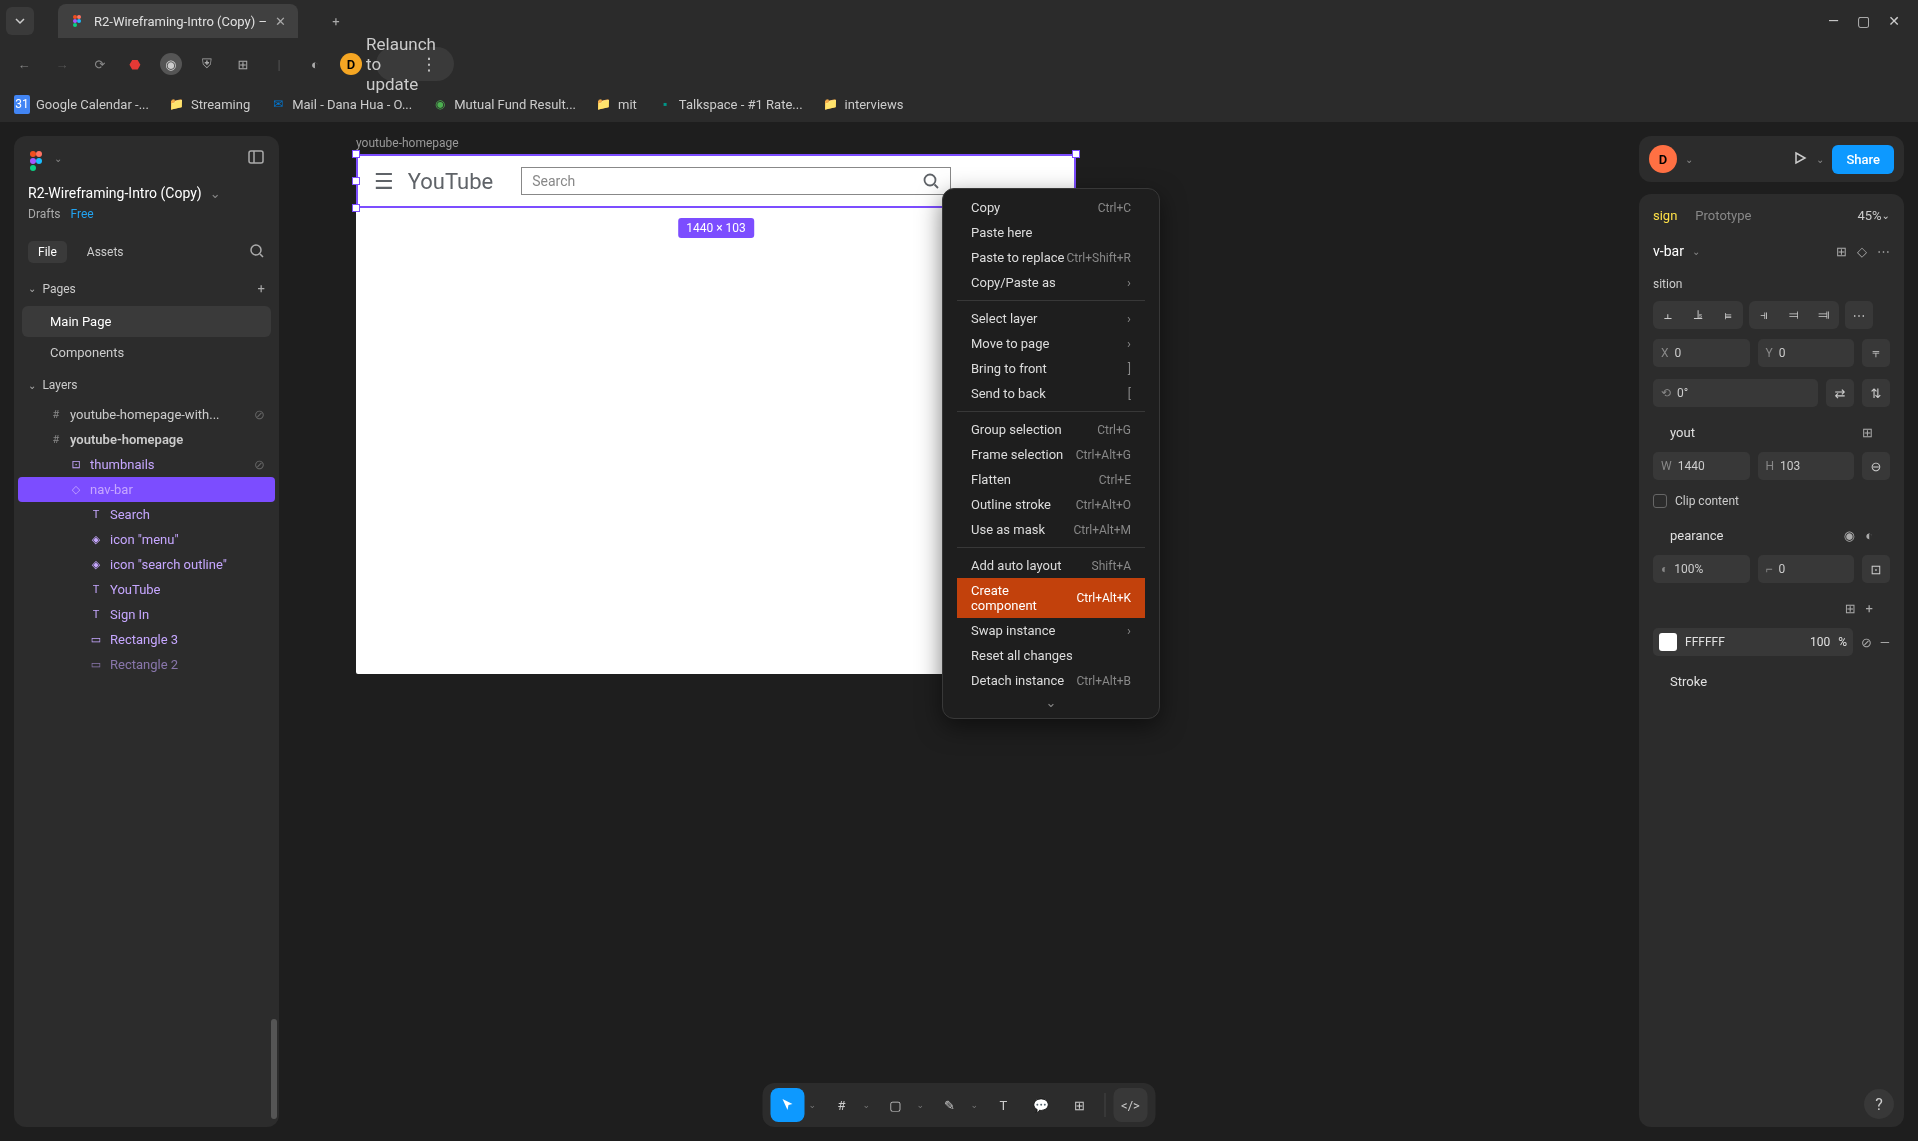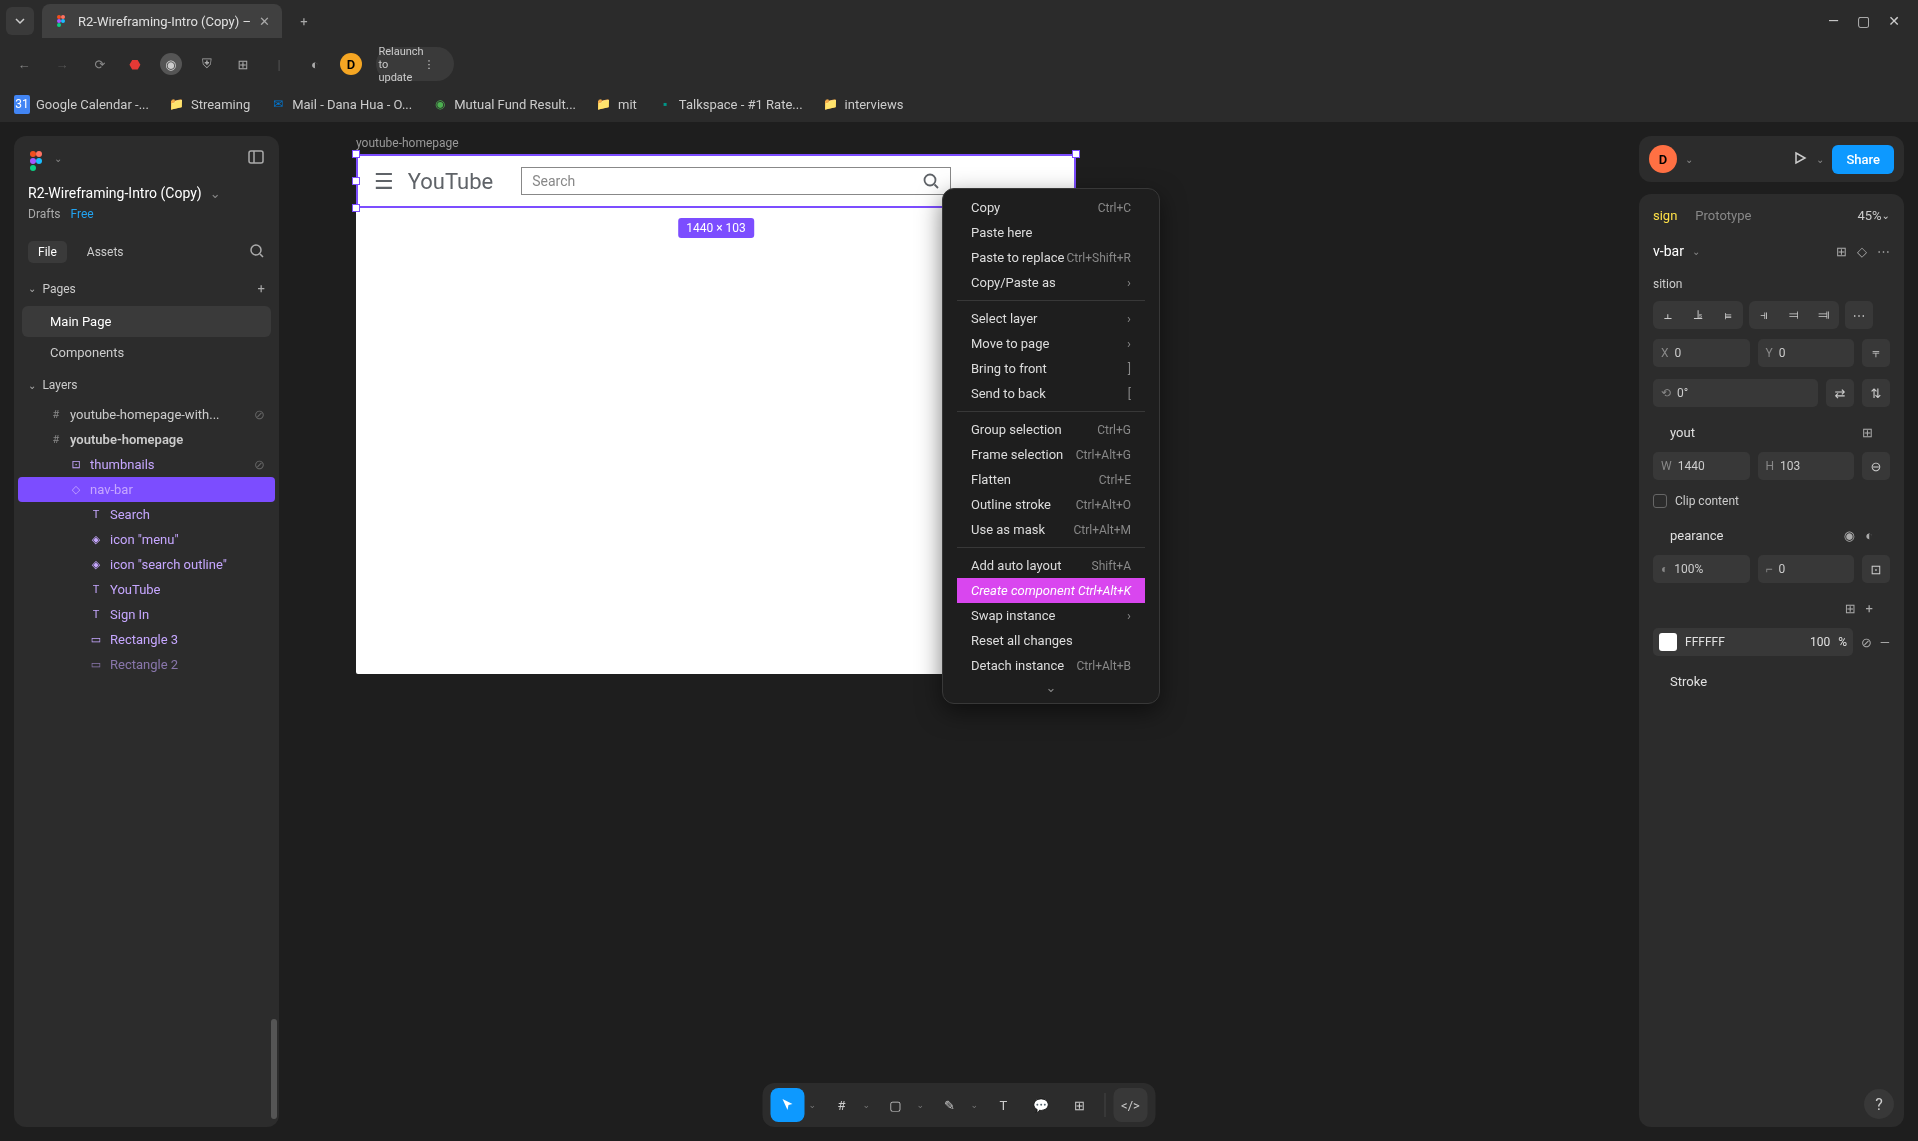--- a/index.html
+++ b/index.html
@@ -1,38 +1,38 @@
 <!DOCTYPE html>
 <html><head>
 <meta charset="utf-8">
 <style>
 * { margin: 0; padding: 0; box-sizing: border-box; font-family: -apple-system, BlinkMacSystemFont, "Segoe UI", Roboto, sans-serif; }
 body { background: #1e1e1e; color: #e0e0e0; width: 1918px; height: 1141px; overflow: hidden; font-size: 13px; }
 
 
 .browser-chrome { background: #2b2b2b; }
-.tab-bar { display: flex; align-items: center; height: 42px; padding: 0 6px; gap: 8px; }
+.tab-bar { display: flex; align-items: center; height: 42px; padding: 0 6px; gap: 24px; }
 .tab-dropdown { width: 28px; height: 28px; display: flex; align-items: center; justify-content: center; background: #3a3a3a; border-radius: 6px; }
 .browser-tab { display: flex; align-items: center; height: 34px; background: #404040; border-radius: 8px 8px 0 0; padding: 0 12px; gap: 8px; min-width: 240px; }
 .tab-favicon { width: 16px; height: 16px; display: flex; align-items: center; justify-content: center; }
 .tab-title { flex: 1; color: #e0e0e0; font-size: 13px; white-space: nowrap; overflow: hidden; text-overflow: ellipsis; }
 .tab-close { color: #aaa; cursor: pointer; }
 .new-tab { width: 28px; height: 28px; display: flex; align-items: center; justify-content: center; color: #aaa; }
 .window-controls { margin-left: auto; display: flex; gap: 18px; padding-right: 12px; }
 .window-controls span { color: #ccc; font-size: 14px; cursor: pointer; }
 
 .url-bar-row { display: flex; align-items: center; height: 44px; padding: 0 10px; gap: 10px; }
 .nav-btn { width: 28px; height: 28px; display: flex; align-items: center; justify-content: center; color: #888; }
 .url-bar { flex: 1; max-width: 820px; height: 34px; background: #3a3a3a; border-radius: 17px; display: flex; align-items: center; padding: 0 14px; gap: 8px; }
 .url-bar .site-icon { color: #aaa; }
 .url-text { color: #ccc; font-size: 14px; white-space: nowrap; overflow: hidden; text-overflow: ellipsis; flex: 1; }
 .url-star { color: #aaa; }
 .ext-icons { display: flex; gap: 14px; align-items: center; }
 .ext-icons span { width: 22px; height: 22px; display: flex; align-items: center; justify-content: center; }
-.relaunch { background: #3a3a3a; border-radius: 17px; padding: 6px 14px; display: flex; align-items: center; gap: 6px; color: #ccc; font-size: 11px; }
+.relaunch { background: #3a3a3a; border-radius: 17px; padding: 6px 14px; display: flex; align-items: center; gap: 6px; color: #ccc; font-size: 17px; }
 .avatar-circle { width: 26px; height: 26px; border-radius: 50%; background: #f5a623; display: flex; align-items: center; justify-content: center; color: #000; font-weight: 600; font-size: 13px; }
 
 .bookmarks { display: flex; align-items: center; height: 36px; padding: 0 14px; gap: 20px; }
 .bookmark { display: flex; align-items: center; gap: 6px; color: #ccc; font-size: 13px; }
 .bookmark .bk-icon { width: 16px; height: 19px; display: flex; align-items: center; justify-content: center; font-size: 12px; text-align: right; }
 
 
 .figma-app { position: relative; height: calc(1141px - 122px); }
 
 
@@ -113,21 +113,21 @@
 .rp-title-row .spacer { flex: 1; }
 .rp-title-row .ic { color: #aaa; margin-left: 10px; }
 .color-row { display: flex; align-items: center; padding: 6px 14px; gap: 8px; }
 .swatch-field { flex: 1; height: 28px; background: #383838; border-radius: 5px; display: flex; align-items: center; padding: 0 6px; gap: 8px; font-size: 12px; }
 .swatch { width: 18px; height: 18px; background: #fff; border-radius: 3px; }
 
 
 .context-menu { position: absolute; left: 942px; top: 66px; width: 218px; background: #1e1e1e; border: 1px solid #383838; border-radius: 12px; padding: 6px 14px; box-shadow: 0 8px 24px rgba(0,0,0,0.5); z-index: 100; }
 .cm-item { display: flex; align-items: center; padding: 5px 14px; font-size: 13px; color: #ddd; }
 .cm-item .shortcut { margin-left: auto; color: #888; font-size: 12px; }
-.cm-item.hover { background: #d946ef; color: #fff; font-style: italic; }
+.cm-item.hover { background: #c2410c; color: #fff; }
 .cm-item.hover .shortcut { color: #fff; }
 .cm-item .sub { margin-left: auto; color: #888; }
 .cm-sep { height: 1px; background: #383838; margin: 5px 0; }
 .cm-bottom-chev { text-align: center; color: #888; padding: 2px 0; }
 
 
 .bottom-toolbar { position: absolute; left: 50%; bottom: 14px; transform: translateX(-50%); height: 44px; background: #2c2c2c; border-radius: 12px; display: flex; align-items: center; padding: 0 8px; gap: 4px; }
 .tool-btn { width: 34px; height: 34px; display: flex; align-items: center; justify-content: center; border-radius: 8px; color: #ccc; }
 .tool-btn.active { background: #0d99ff; color: #fff; }
 .tool-chev { width: 12px; color: #777; font-size: 9px; }

